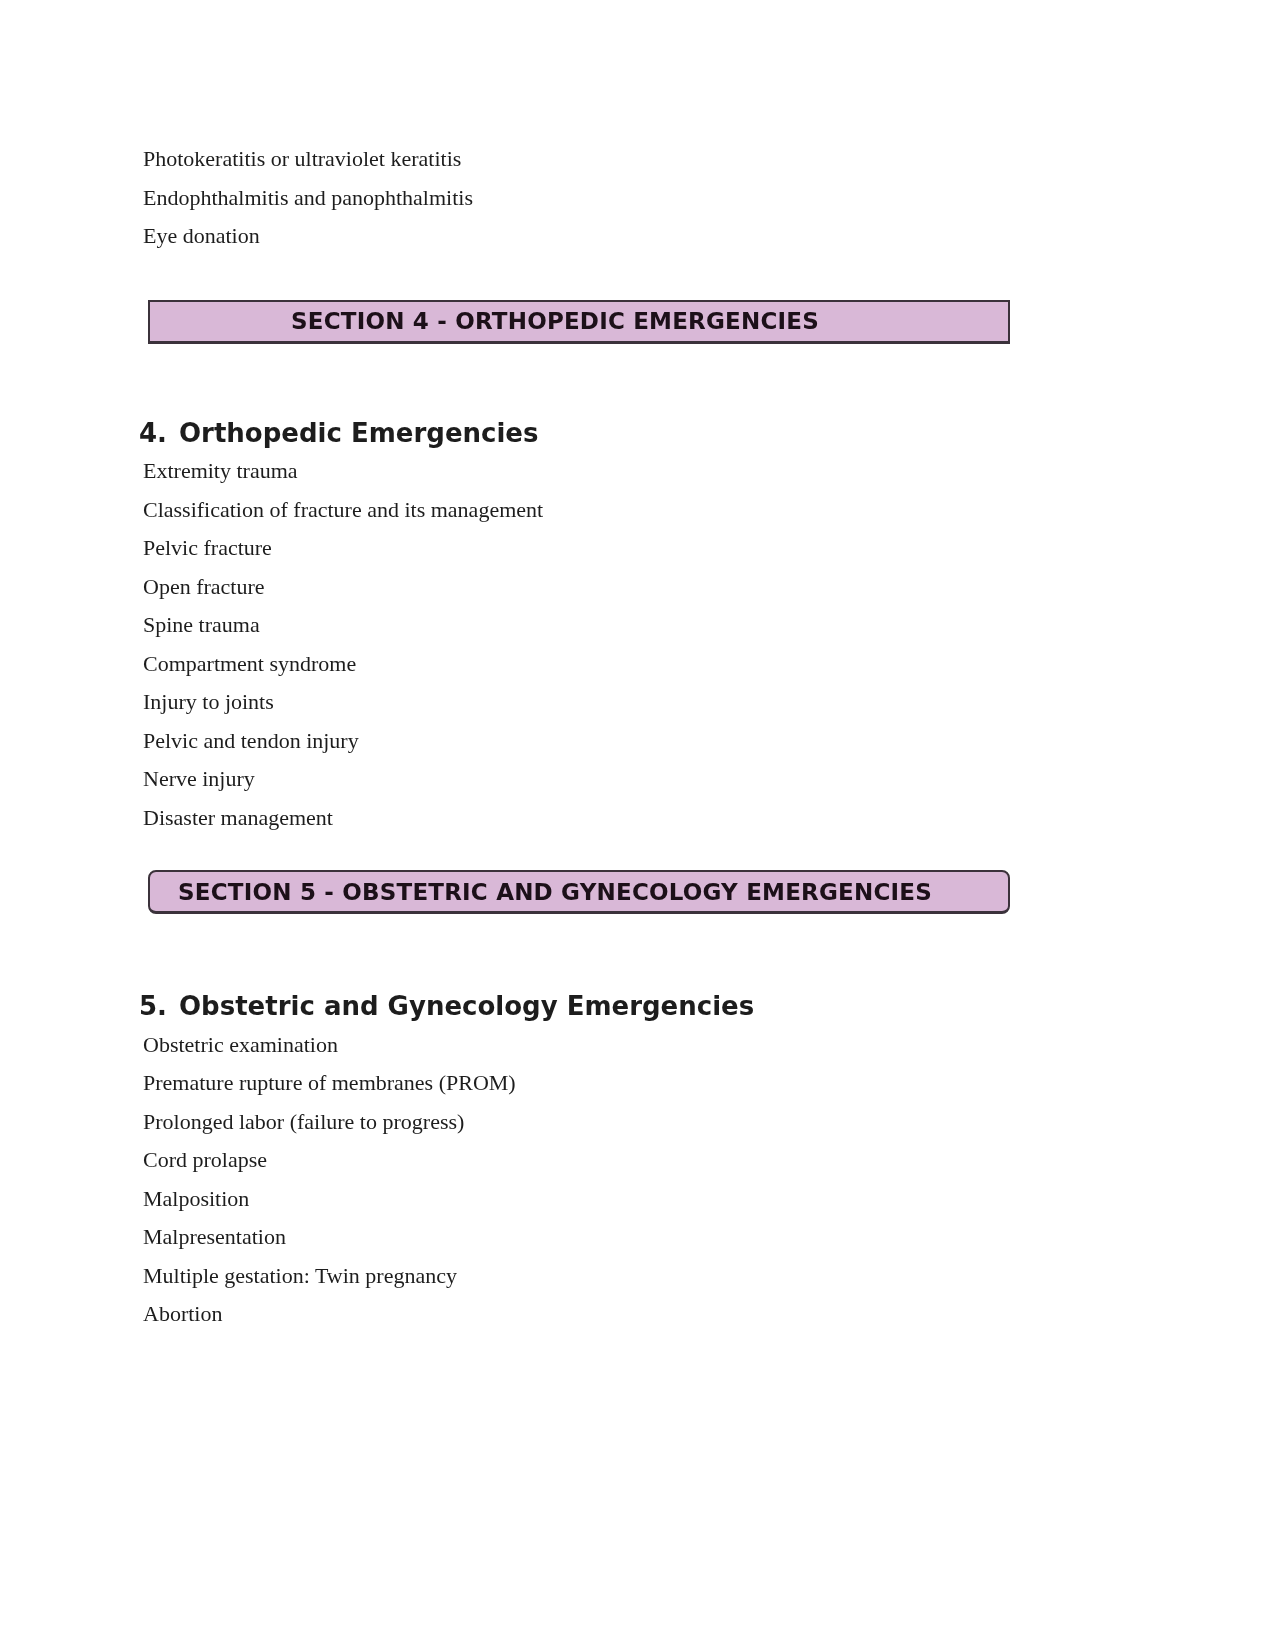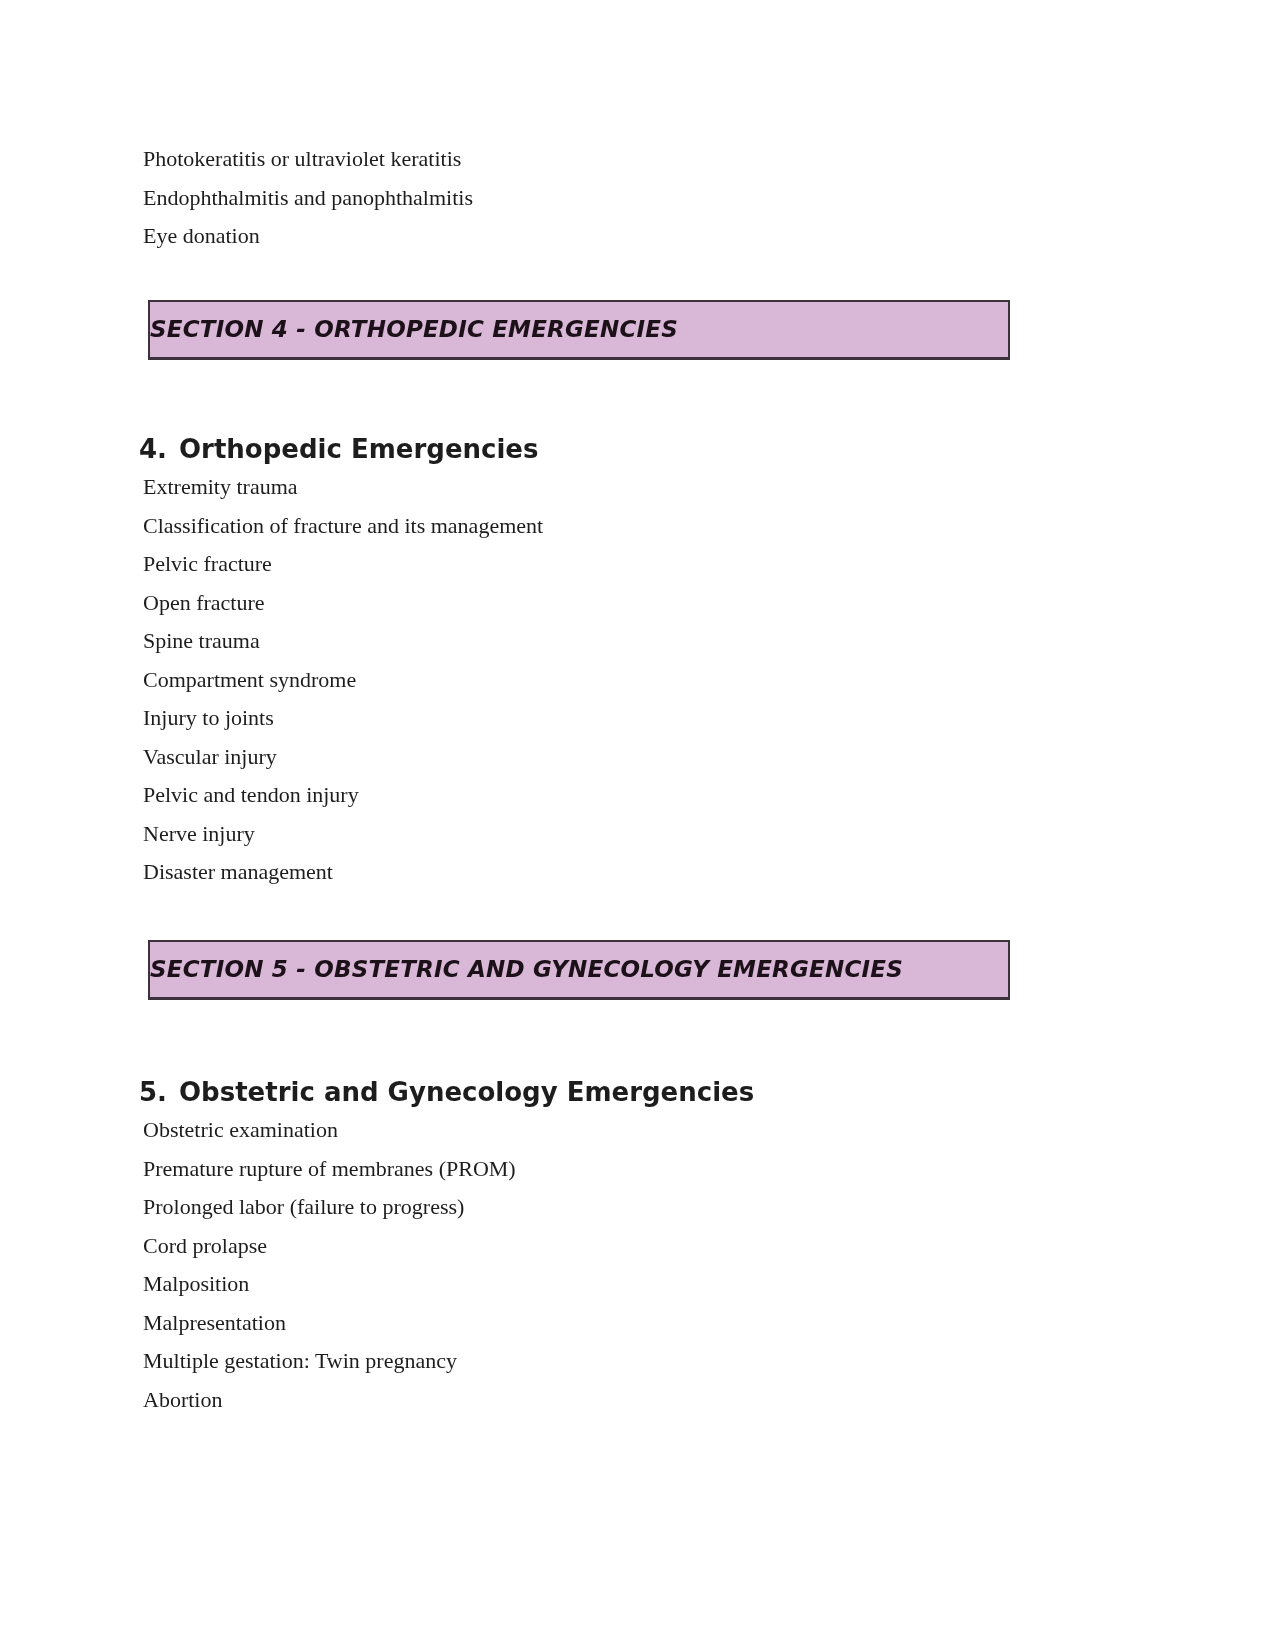--- a/index.html
+++ b/index.html
@@ -26,29 +26,29 @@
   }
   .plain-list .line,
   .topic-list .line {
     font-size: 22px;
     line-height: 38.5px;
     white-space: nowrap;
     font-family: Liberation Serif, serif;
   }
   .section-banner {
     width: 862px;
-    height: 60px;
+    height: 44px;
     margin-left: 5px;
     background: var(--banner-bg);
     border: 2px solid var(--banner-border);
     border-bottom-width: 3px;
     display: flex;
     align-items: center;
+    justify-content: center;
     padding-right: 48px;
-    font-style: italic;
   }
   .section-banner .banner-label {
     font-weight: bold;
     font-size: 23px;
     color: var(--banner-text);
     letter-spacing: 0.2px;
     white-space: nowrap;
   }
   .section-heading {
     font-weight: bold;
@@ -57,21 +57,21 @@
     white-space: nowrap;
   }
   .section-heading .heading-number {
     display: inline-block;
     width: 40px;
     margin-left: -4px;
   }
   
   .section-a .section-banner { margin-top: 44px; }
   .section-a .section-heading { margin-top: 70px; }
-  .section-b .section-banner { margin-top: 48px; }
+  .section-b .section-banner { margin-top: 33px; border-radius: 8px; }
   .section-b .section-heading { margin-top: 73px; }
 </style>
 </head>
 <body>
 
 <div class="page">
   <div class="content">
 
     <div class="plain-list">
         <div class="line">Photokeratitis or ultraviolet keratitis</div>
@@ -87,21 +87,20 @@
         <span class="heading-number">4.</span><span class="heading-title">Orthopedic Emergencies</span>
       </div>
       <div class="topic-list">
           <div class="line">Extremity trauma</div>
           <div class="line">Classification of fracture and its management</div>
           <div class="line">Pelvic fracture</div>
           <div class="line">Open fracture</div>
           <div class="line">Spine trauma</div>
           <div class="line">Compartment syndrome</div>
           <div class="line">Injury to joints</div>
-          <div class="line">Vascular injury</div>
           <div class="line">Pelvic and tendon injury</div>
           <div class="line">Nerve injury</div>
           <div class="line">Disaster management</div>
         </div>
     </div>
 
     <div class="section section-b">
       <div class="section-banner">
         <span class="banner-label">SECTION 5 - OBSTETRIC AND GYNECOLOGY EMERGENCIES</span>
       </div>

